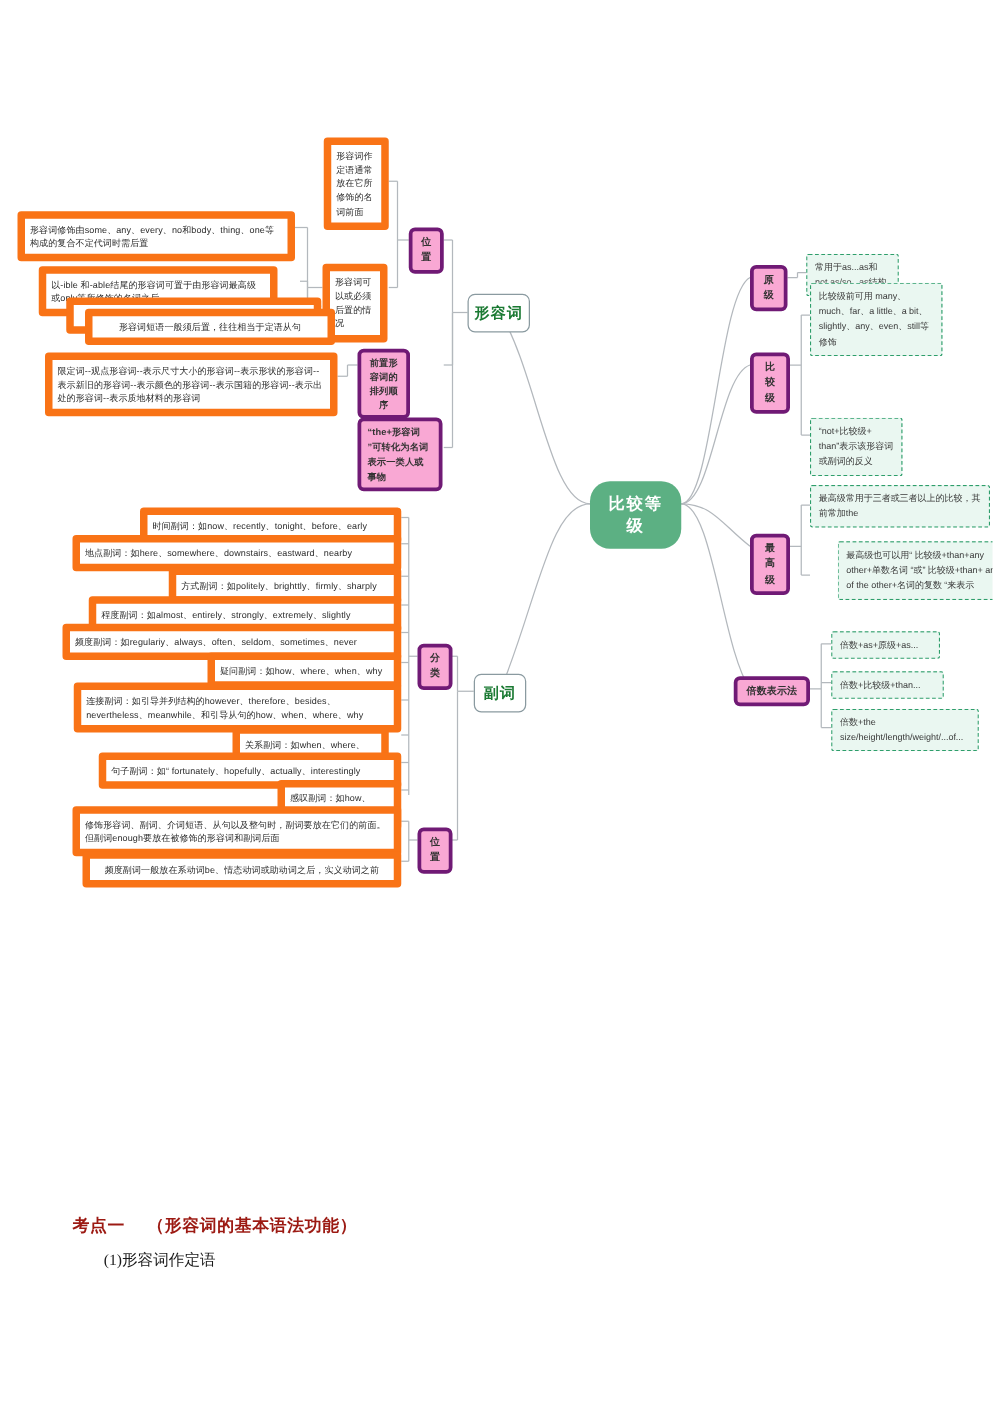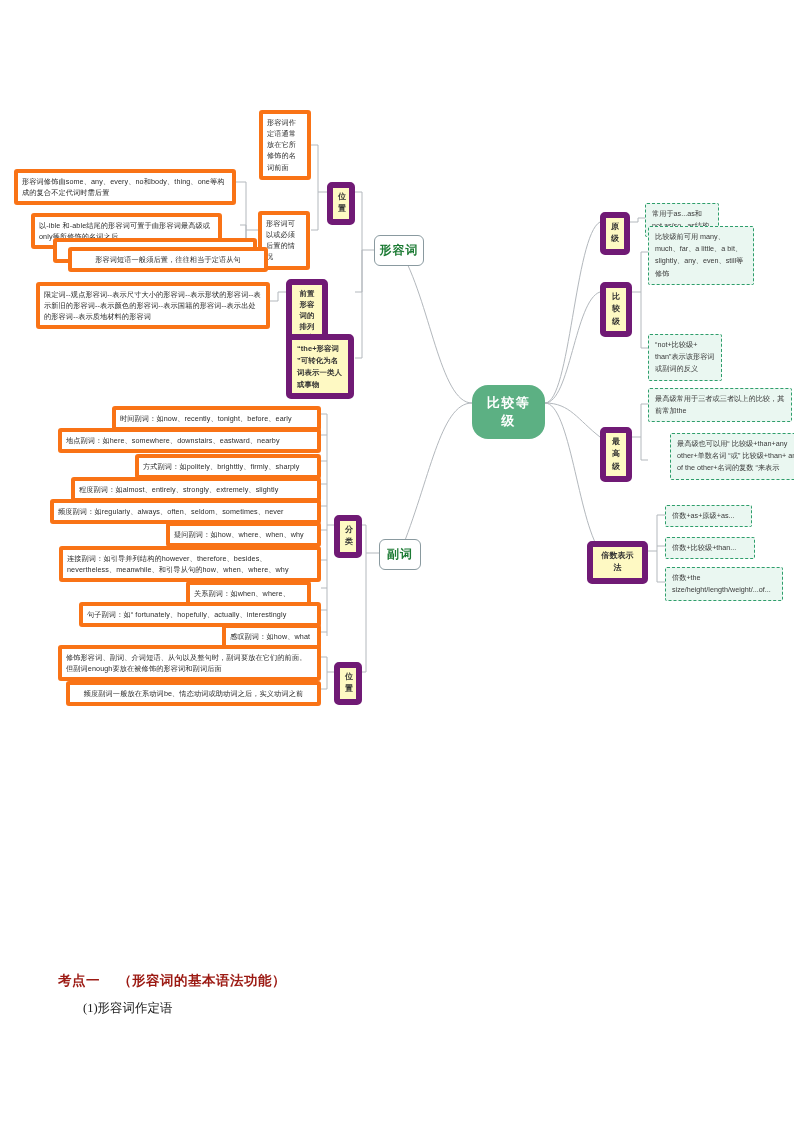--- a/index.html
+++ b/index.html
@@ -18,32 +18,32 @@
     background:#ffffff;
     border:1px solid #9aa0a6;
     border-radius:3px;
     font-size:7.2px;
     line-height:1.55;
     color:#2b2b2b;
     padding:3px 4px;
     letter-spacing:0.1px;
   }
   
-  .leaf { border:4px solid #f97316; }
+  .leaf { border:6px solid #f97316; }
   .leaf.center { text-align:center; }
   
   .mid {
-    border:6px solid #701a75;
+    border:3px solid #701a75;
     border-radius:5px;
     font-size:8px;
     font-weight:bold;
     color:#333;
     text-align:center;
     padding:3px 5px;
-    background:#fef9c3;
+    background:#f9a8d4;
   }
   
   .branch {
     border:1px solid #8a9aa0;
     border-radius:6px;
     background:#ffffff;
     color:#1b7a33;
     font-weight:bold;
     font-size:12px;
     text-align:center;

